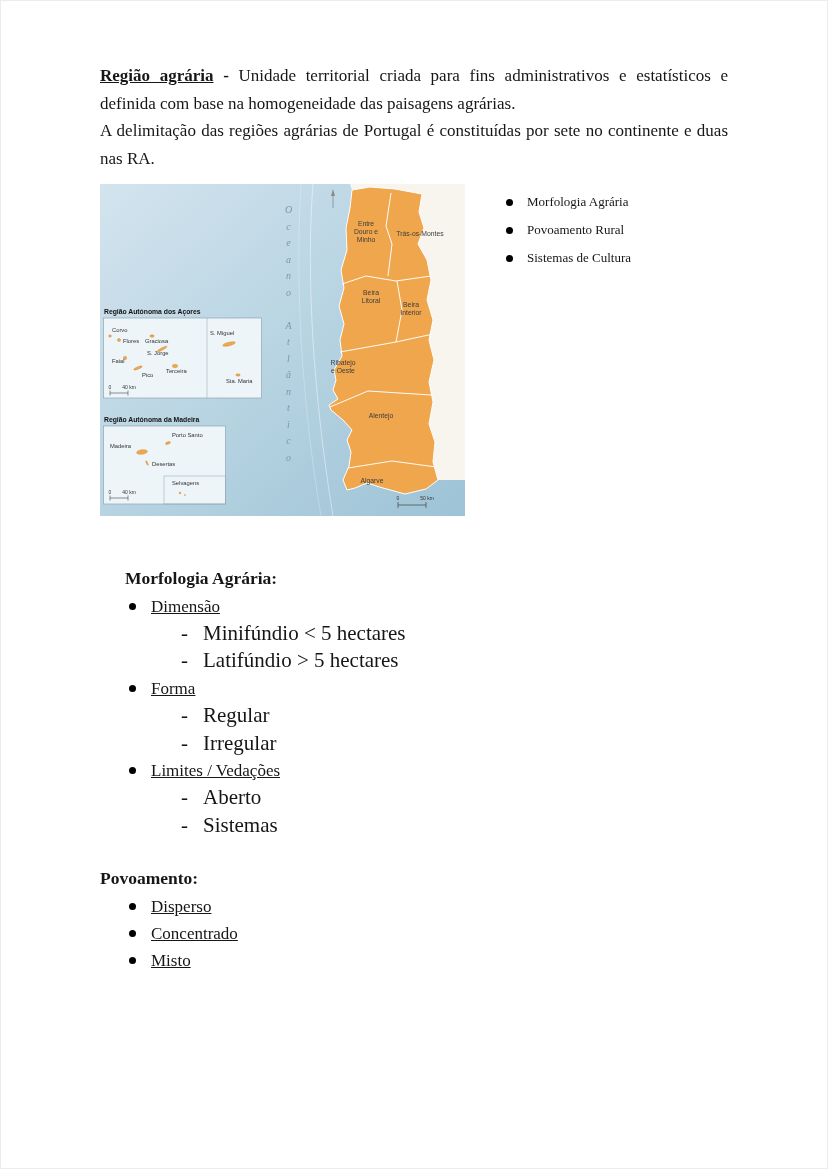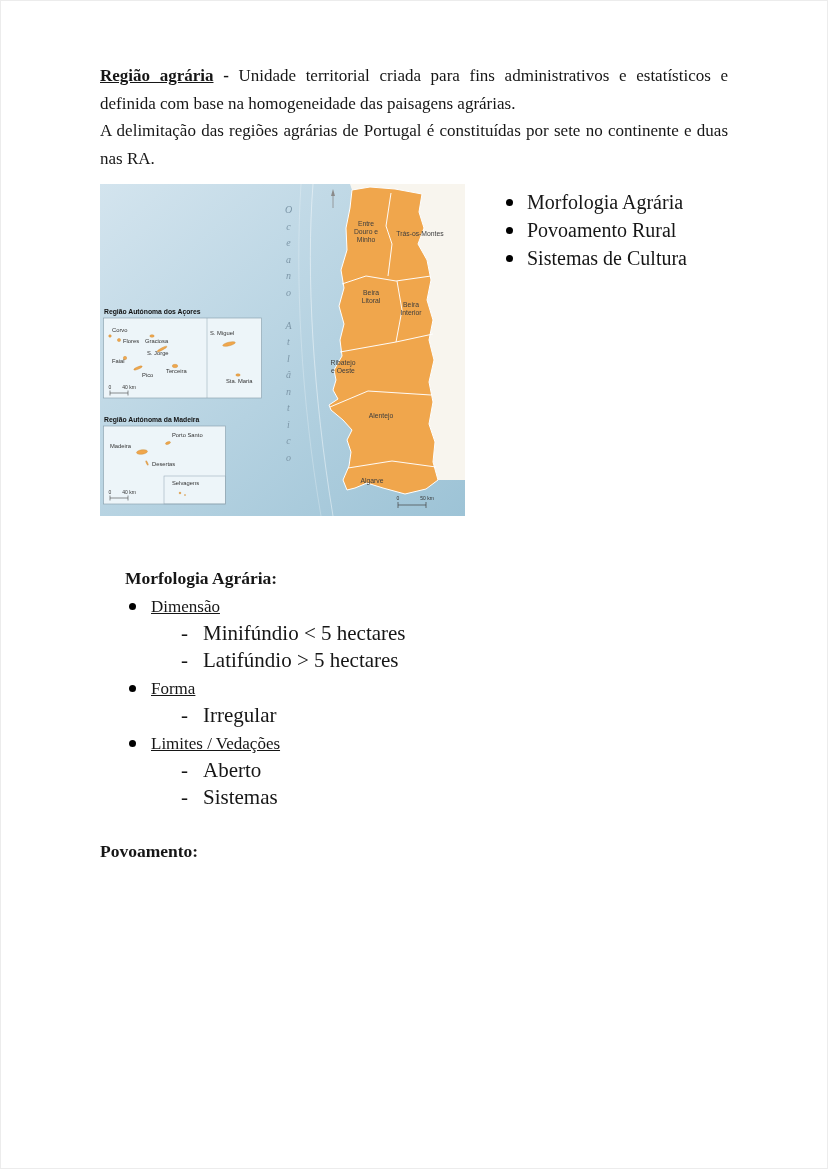--- a/index.html
+++ b/index.html
@@ -19,21 +19,21 @@
   .ocean-label{
     position:absolute;left:183px;top:20px;
     writing-mode:vertical-rl;text-orientation:upright;
     letter-spacing:5.5px;font-style:italic;font-size:10px;color:#7d97a8;
     pointer-events:none;white-space:nowrap;
   }
   .right-col{flex:1;padding-left:13px;padding-top:4px;}
   .right-col p{margin:0;}
 
   ul{list-style:none;margin:0;padding:0;}
-  .fact-li{position:relative;padding-left:49px;font-size:20px;line-height:28px;}
+  .fact-li{position:relative;padding-left:49px;font-size:13px;line-height:28px;}
   .fact-li::before{content:"";position:absolute;left:28px;top:11px;width:7px;height:7px;border-radius:50%;background:#000;}
 
   .sec-h{font-size:17.5px;font-weight:bold;line-height:27.5px;margin:0;}
   .sec-h.morf{margin-top:49px;margin-left:25px;}
   .sec-h.pov{margin-top:26px;}
 
   .li1{position:relative;padding-left:51px;font-size:17px;line-height:27.4px;}
   .li1::before{content:"";position:absolute;left:29px;top:10px;width:7px;height:7px;border-radius:50%;background:#000;}
   .li2{position:relative;padding-left:103px;font-size:21px;line-height:27.4px;}
   .li2::before{content:"-";position:absolute;left:81px;top:0;}
@@ -170,21 +170,27 @@
       </ul>
     </div>
   </div>
 
   <h2 class="sec-h morf">Morfologia Agrária:</h2>
   <ul>
     <li class="li1"><span class="u">Dimensão</span></li>
     <li class="li2">Minifúndio &lt; 5 hectares</li>
     <li class="li2">Latifúndio &gt; 5 hectares</li>
     <li class="li1"><span class="u">Forma</span></li>
+    <li class="li2">Regular</li>
     <li class="li2">Irregular</li>
     <li class="li1"><span class="u">Limites / Vedações</span></li>
     <li class="li2">Aberto</li>
     <li class="li2">Sistemas</li>
   </ul>
 
   <h2 class="sec-h pov">Povoamento:</h2>
+  <ul>
+    <li class="li1"><span class="u">Disperso</span></li>
+    <li class="li1"><span class="u">Concentrado</span></li>
+    <li class="li1"><span class="u">Misto</span></li>
+  </ul>
 
 </div>
 
 </body></html>

